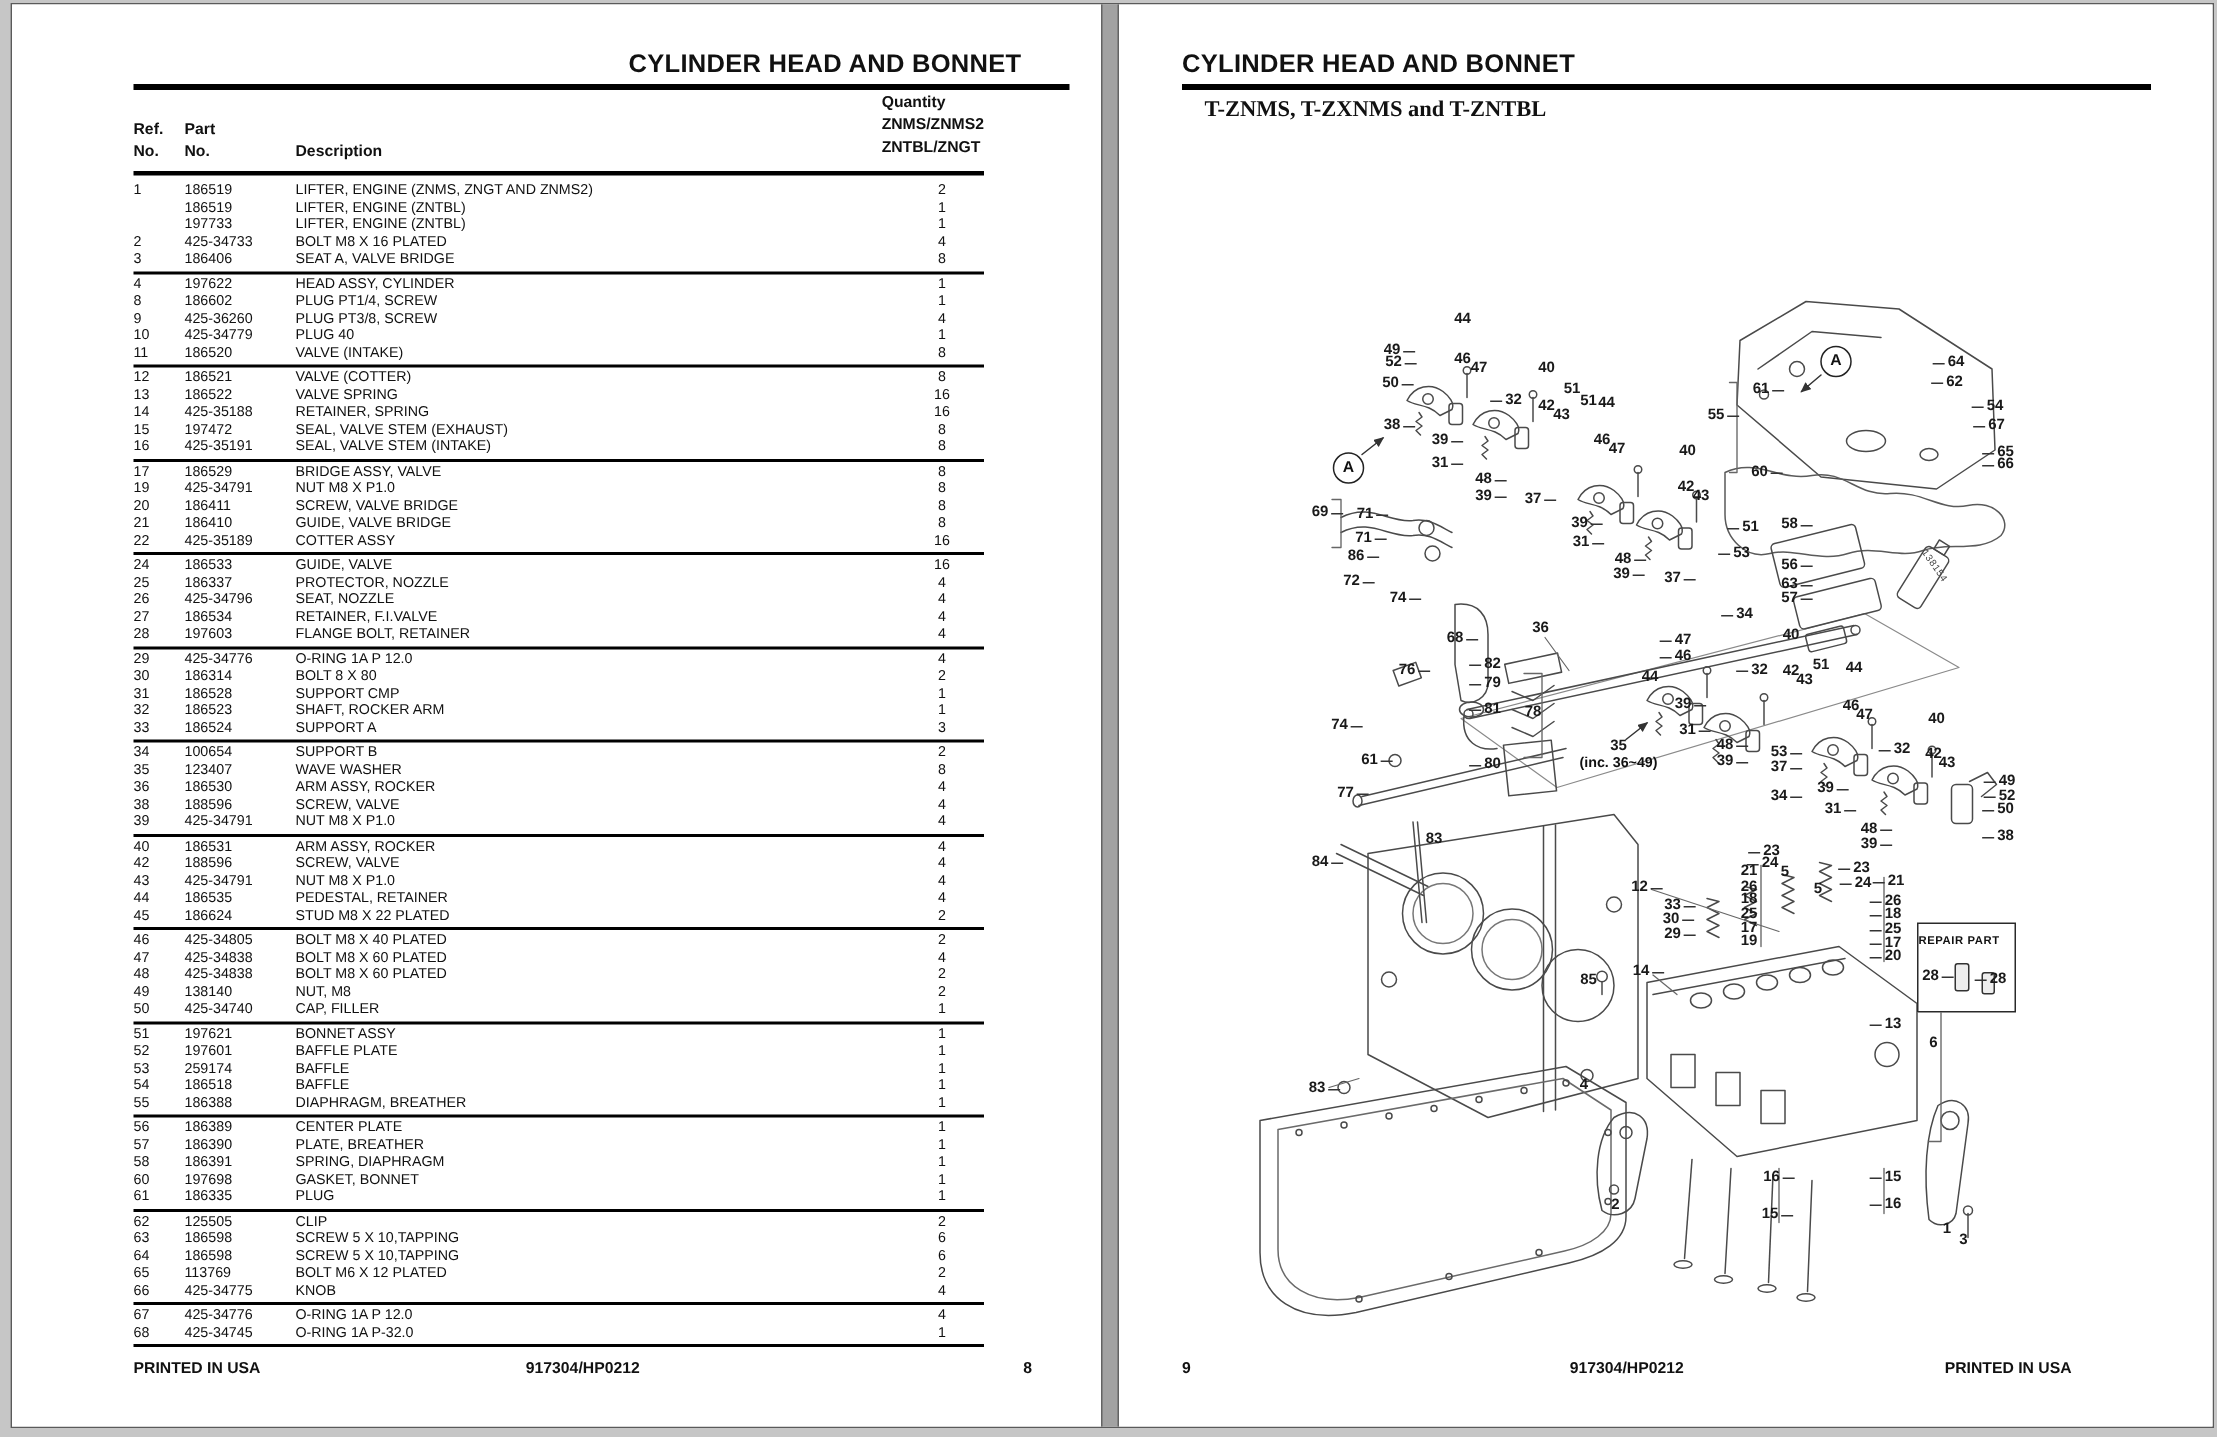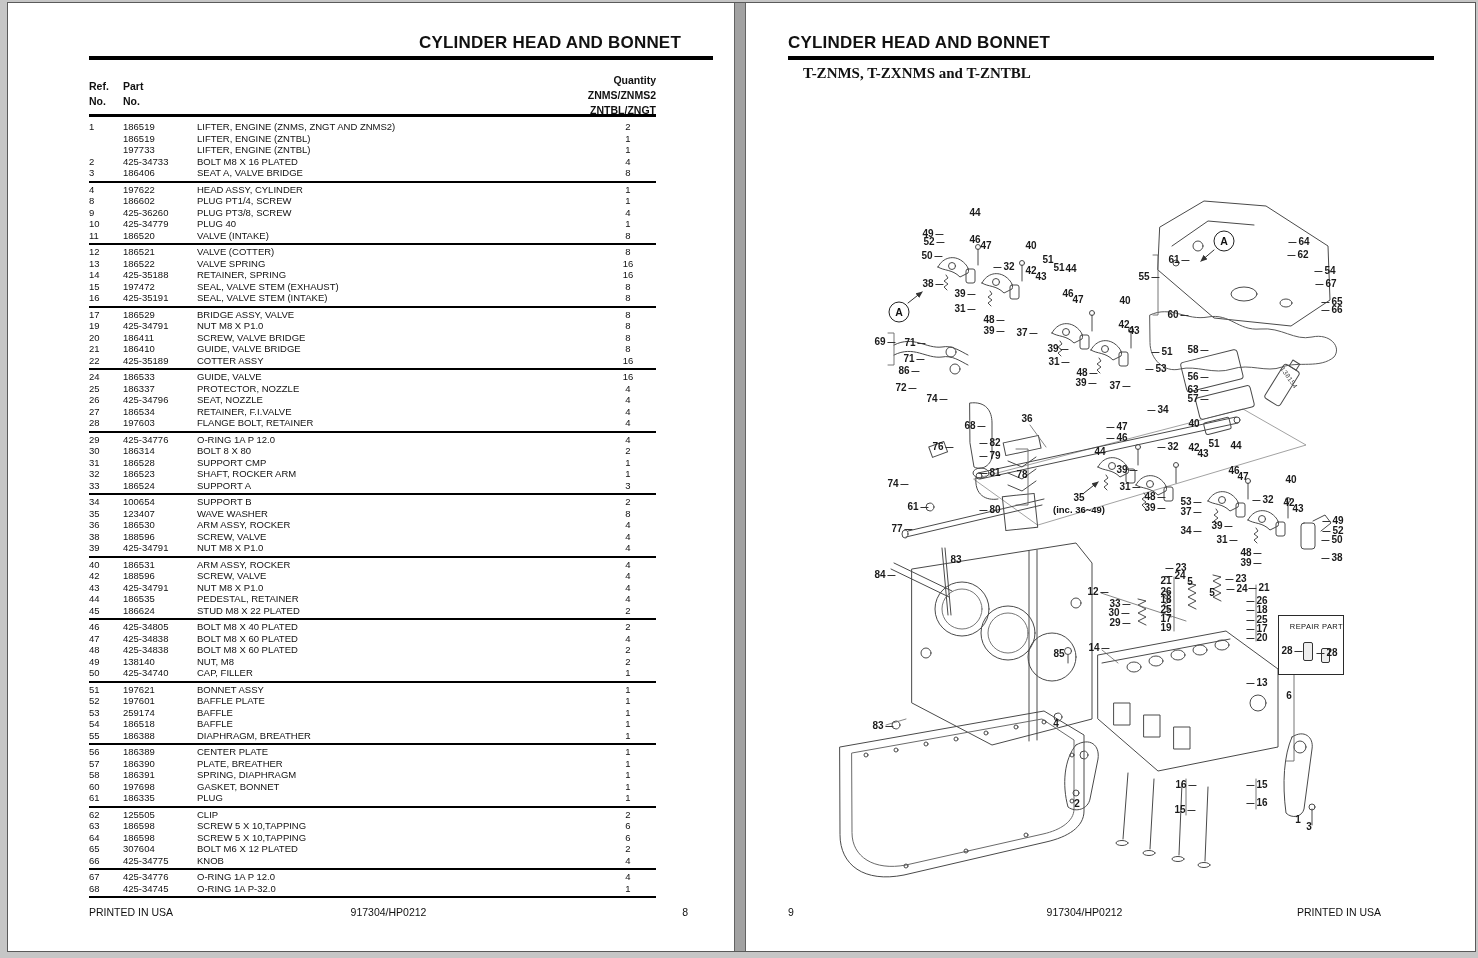--- a/index.html
+++ b/index.html
@@ -10,47 +10,47 @@
   #page-left{width:726px;}
   #gutter{width:10px;background:#a2a2a2;border-left:1px solid #636363;border-right:1px solid #636363;}
   #page-right{width:729px;}
   
   .pg-title{position:absolute;top:30px;font-weight:bold;font-size:17px;letter-spacing:.2px;white-space:nowrap;}
   #lp-title{left:81px;width:592px;text-align:right;}
   .thick-rule{position:absolute;height:3.5px;background:#000;}
   #lp-rule{left:81px;top:53px;width:624px;}
   #lp-header{position:absolute;left:81px;top:58px;width:567px;height:50px;font-weight:bold;font-size:10.5px;line-height:15px;}
   #lp-header .hgrid{position:absolute;left:0;bottom:2px;display:grid;grid-template-columns:34px 74px 403px;}
-  #lp-header .qty-stack{position:absolute;right:0;top:12px;text-align:right;}
+  #lp-header .qty-stack{position:absolute;right:0;top:0;}
   #lp-hdr-rule{left:81px;top:111px;width:567px;height:2.5px;background:#000;position:absolute;}
   #parts-table{position:absolute;left:81px;top:117px;width:567px;font-size:9.5px;line-height:11.5px;}
   .tgroup{border-bottom:2px solid #000;padding:1px 0 2px 0;}
   .trow{display:grid;grid-template-columns:34px 74px 403px 56px;white-space:nowrap;}
   .c-qty{text-align:center;}
   .footer{position:absolute;top:903px;font-size:10.5px;display:flex;}
   #lp-footer{left:81px;width:599px;}
-  .footer span{flex:1;}
+  .footer span{flex:1;font-weight:bold;}
   .f-c{text-align:center;}
   .f-r{text-align:right;}
   
   #rp-title{left:42px;}
   #rp-rule{left:42px;top:53px;width:646px;}
   #rp-subtitle{position:absolute;left:57px;top:62px;font-family:"Liberation Serif",serif;
     font-weight:bold;font-size:15px;}
   #rp-footer{left:42px;width:593px;}
   #diagram{position:absolute;left:0;top:0;width:729px;height:948px;}
   #lineart{position:absolute;left:0;top:0;}
   .co{position:absolute;transform:translate(-50%,-50%);font-size:10px;font-weight:bold;
     line-height:10px;white-space:nowrap;color:#1a1a1a;}
   .co.s-r::after{content:"";position:absolute;left:100%;top:50%;width:8px;height:1px;background:#333;margin-left:2px;}
   .co.s-l::before{content:"";position:absolute;right:100%;top:50%;width:8px;height:1px;background:#333;margin-right:2px;}
   .amark{position:absolute;transform:translate(-50%,-50%);width:19px;height:19px;border:1.3px solid #222;
     border-radius:50%;text-align:center;line-height:19px;font-size:10.5px;font-weight:bold;}
   #repair-box{position:absolute;left:532px;top:612px;width:64px;height:58px;border:1.5px solid #2a2a2a;background:#fff;}
-  #repair-box .rp-label{display:block;text-align:right;margin-top:6px;font-size:7.5px;font-weight:normal;letter-spacing:.4px;}
+  #repair-box .rp-label{display:block;text-align:left;margin-top:6px;font-size:7.5px;font-weight:bold;letter-spacing:.4px;}
   .cyl{position:absolute;border:1px solid #333;border-radius:2px;background:#eee;}
   #cyl1{left:24px;top:26px;width:8px;height:17px;}
   #cyl2{left:42px;top:32px;width:7px;height:13px;}
   #tube-label{position:absolute;left:531px;top:371px;font-size:6.5px;color:#444;
     transform:rotate(55deg);letter-spacing:.5px;}
   #inc-note{position:absolute;transform:translate(-50%,-50%);font-size:9.5px;font-weight:bold;white-space:nowrap;}
 </style>
 </head>
 <body>
 
@@ -63,20 +63,21 @@
     <div id="lp-header">
       <div class="hgrid">
         <span>
           <span>Ref.</span><br>
           <span>No.</span>
         </span>
         <span>
           <span>Part</span><br>
           <span>No.</span>
         </span>
+        <span style="align-self:end;">Description</span>
       </div>
       <div class="qty-stack">
         <span>Quantity</span><br>
         <span>ZNMS/ZNMS2</span><br>
         <span>ZNTBL/ZNGT</span>
       </div>
     </div>
     <div id="lp-hdr-rule"></div>
 
     <div id="parts-table">
@@ -446,21 +447,21 @@
             <span class="c-qty">6</span>
           </div>
           <div class="trow">
             <span class="c-ref">64</span>
             <span class="c-part">186598</span>
             <span class="c-desc">SCREW 5 X 10,TAPPING</span>
             <span class="c-qty">6</span>
           </div>
           <div class="trow">
             <span class="c-ref">65</span>
-            <span class="c-part">307604</span>
+            <span class="c-part">113769</span>
             <span class="c-desc">BOLT M6 X 12 PLATED</span>
             <span class="c-qty">2</span>
           </div>
           <div class="trow">
             <span class="c-ref">66</span>
             <span class="c-part">425-34775</span>
             <span class="c-desc">KNOB</span>
             <span class="c-qty">4</span>
           </div>
         </div>

